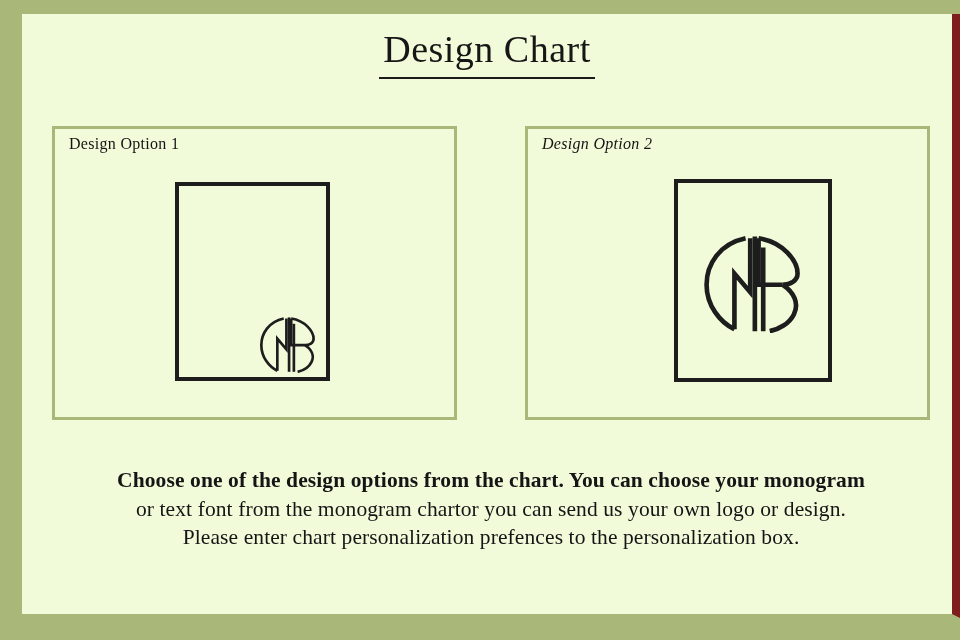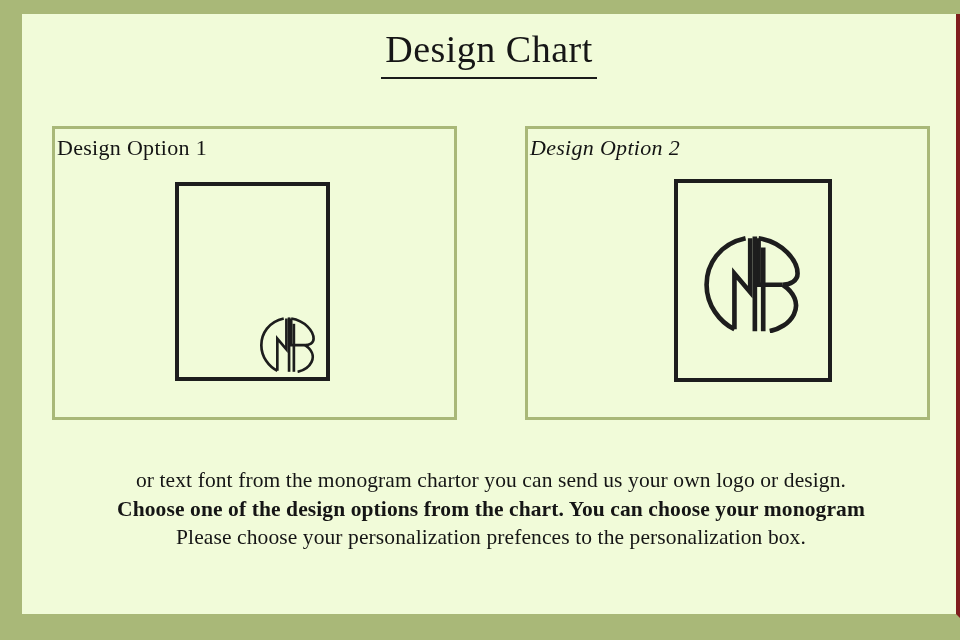--- a/index.html
+++ b/index.html
@@ -23,21 +23,21 @@
   }
 
   
   #card {
     position: absolute;
     left: 22px;
     top: 14px;
     width: 938px;
     height: 604px;
     background: #f1fbd9;
-    border-right: 4px solid #7f1d1d;
+    border-right: 8px solid #7f1d1d;
     border-bottom: 4px solid #a9b878;
   }
 
   
   #title-block {
     position: absolute;
     left: 0;
     top: 14px;
     width: 100%;
     text-align: center;
@@ -69,23 +69,23 @@
     height: 294px;
     border: 3px solid #a9b878;
     background: transparent;
   }
 
   #option-box-1 { left: 0px;   width: 405px; }
   #option-box-2 { left: 473px; width: 405px; font-style: italic; }
 
   .option-label {
     position: absolute;
-    left: 2px;
+    left: 14px;
     top: 6px;
-    font-size: 22px;
+    font-size: 16px;
     color: #141414;
     letter-spacing: 0.3px;
     white-space: nowrap;
   }
 
   
   .frame {
     position: absolute;
     border: 4px solid #1d1d1d;
     background: transparent;
@@ -198,19 +198,19 @@
               <path d="M71 20 L 71 110"></path>
             </g>
           </svg>
 
         </div>
       </div>
 
     </div>
 
     <div id="body-copy">
+      <span class="line line-1">Choose one of the design options from the chart. You can choose your monogram</span>
       <span class="line line-2">or text font from the monogram chartor you can send us your own logo or design.</span>
-      <span class="line line-1">Choose one of the design options from the chart. You can choose your monogram</span>
-      <span class="line line-3">Please choose your personalization prefences to the personalization box.</span>
+      <span class="line line-3">Please enter chart personalization prefences to the personalization box.</span>
     </div>
 
   </div>
 </div>
 
 </body></html>

